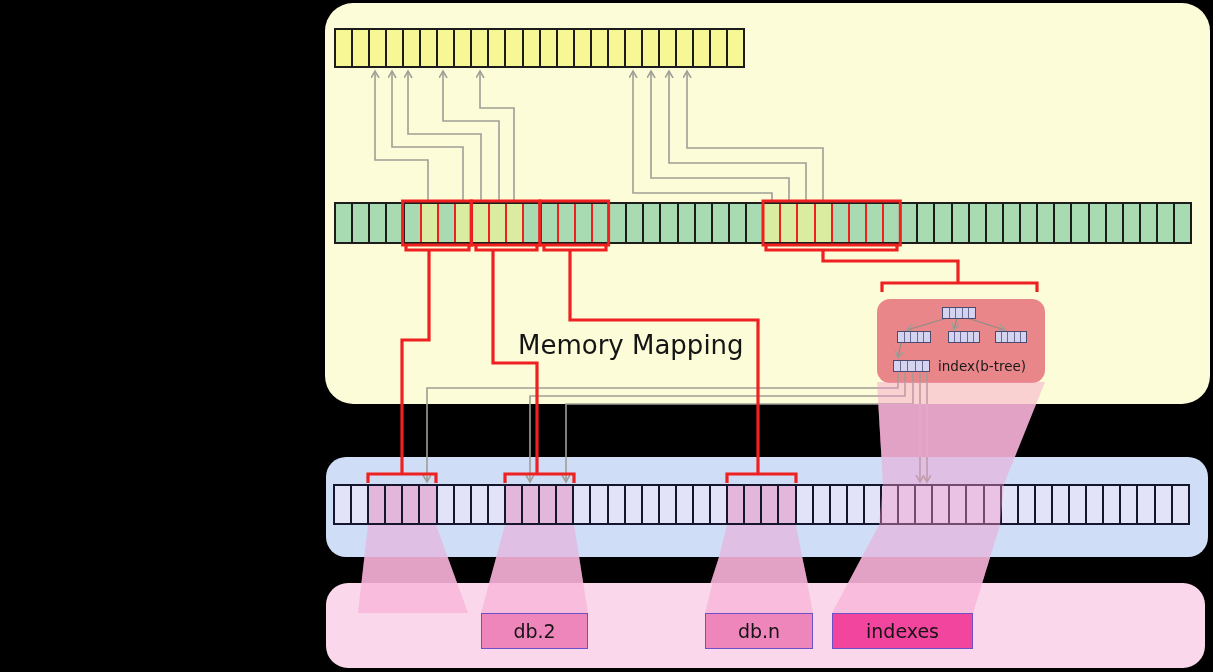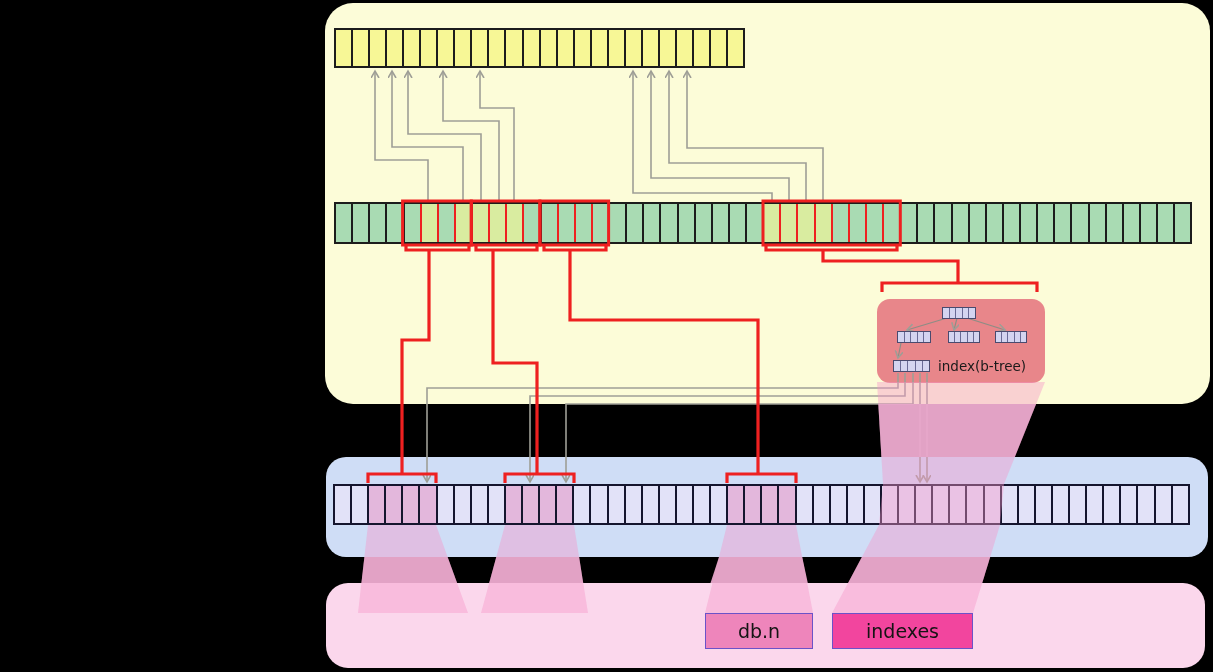--- a/index.html
+++ b/index.html
@@ -155,21 +155,25 @@
       <div class="cell" style="background: rgb(226, 226, 248); border-left-color: rgb(21, 21, 46);"></div>
       <div class="cell" style="background: rgb(226, 226, 248); border-left-color: rgb(21, 21, 46);"></div>
       <div class="cell" style="background: rgb(226, 226, 248); border-left-color: rgb(21, 21, 46);"></div>
       <div class="cell" style="background: rgb(226, 226, 248); border-left-color: rgb(21, 21, 46);"></div>
       <div class="cell" style="background: rgb(226, 226, 248); border-left-color: rgb(21, 21, 46);"></div>
     </div>
 
   <div class="btree-box" id="btree-box" style="left: 877px; top: 299px; width: 168px; height: 84px; border-radius: 13px; background: rgb(232, 134, 138);"></div>
   <div class="btree-label" id="btree-label" style="left: 938px; top: 358px;">index(b-tree)</div>
 
-
+  <div class="title-label" id="title-label" style="left: 518px; top: 330px;">Memory Mapping</div>
+
+  <div class="filebox" id="file-1" style="left: 481px; top: 613px; width: 107px; height: 36px; background: rgb(238, 133, 187); border-color: rgb(107, 82, 200);">
+    <span>db.2</span>
+  </div>
   <div class="filebox" id="file-3" style="left: 832px; top: 613px; width: 141px; height: 36px; background: rgb(242, 69, 158); border-color: rgb(107, 82, 200);">
     <span>indexes</span>
   </div>
   <div class="filebox" id="file-2" style="left: 705px; top: 613px; width: 108px; height: 36px; background: rgb(238, 133, 187); border-color: rgb(107, 82, 200);">
     <span>db.n</span>
   </div>
 
   <svg id="overlay" width="1213" height="672">
       <defs>
         <marker id="ga" markerWidth="12" markerHeight="12" refX="7" refY="4" orient="auto" markerUnits="userSpaceOnUse">

